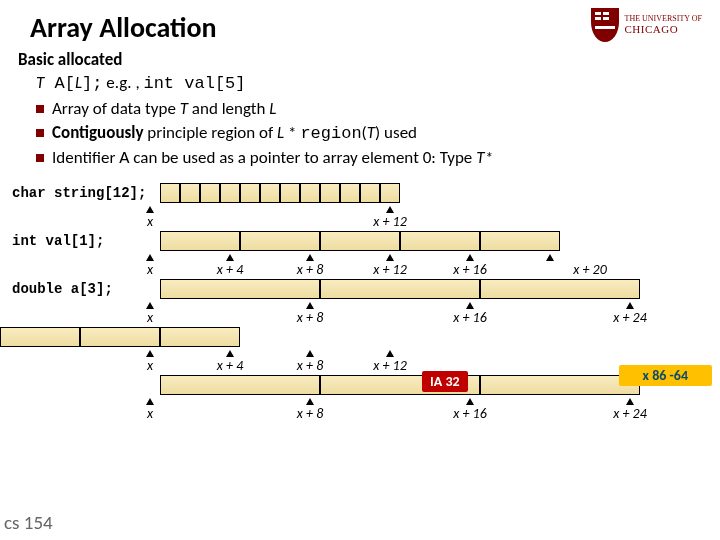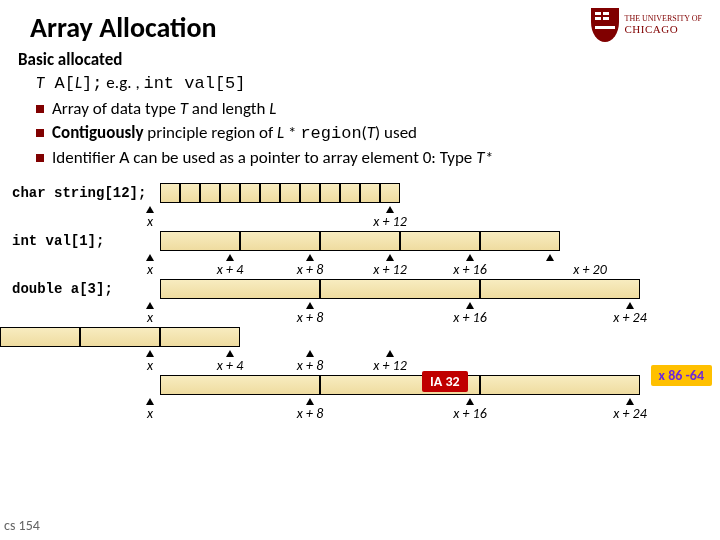--- a/index.html
+++ b/index.html
@@ -147,31 +147,31 @@
     background: #c00000;
     color: #fff;
     font-weight: bold;
     font-size: 14px;
     padding: 2px 8px;
     border-radius: 2px;
   }
   .badge-y {
     position: absolute;
     background: #ffc000;
-    color: #6d28d9;
+    color: #0c4a6e;
     font-weight: bold;
     font-size: 14px;
-    padding: 2px 8px;
+    padding: 2px 24px;
     border-radius: 2px;
   }
   .footer {
     position: absolute;
     bottom: 6px;
     left: 4px;
-    font-size: 14px;
+    font-size: 19px;
     color: #666;
   }
 </style>
 </head>
 <body>
 
 <div class="logo">
   <div class="shield"></div>
   <div class="logo-text">
     <div>THE UNIVERSITY OF</div>

